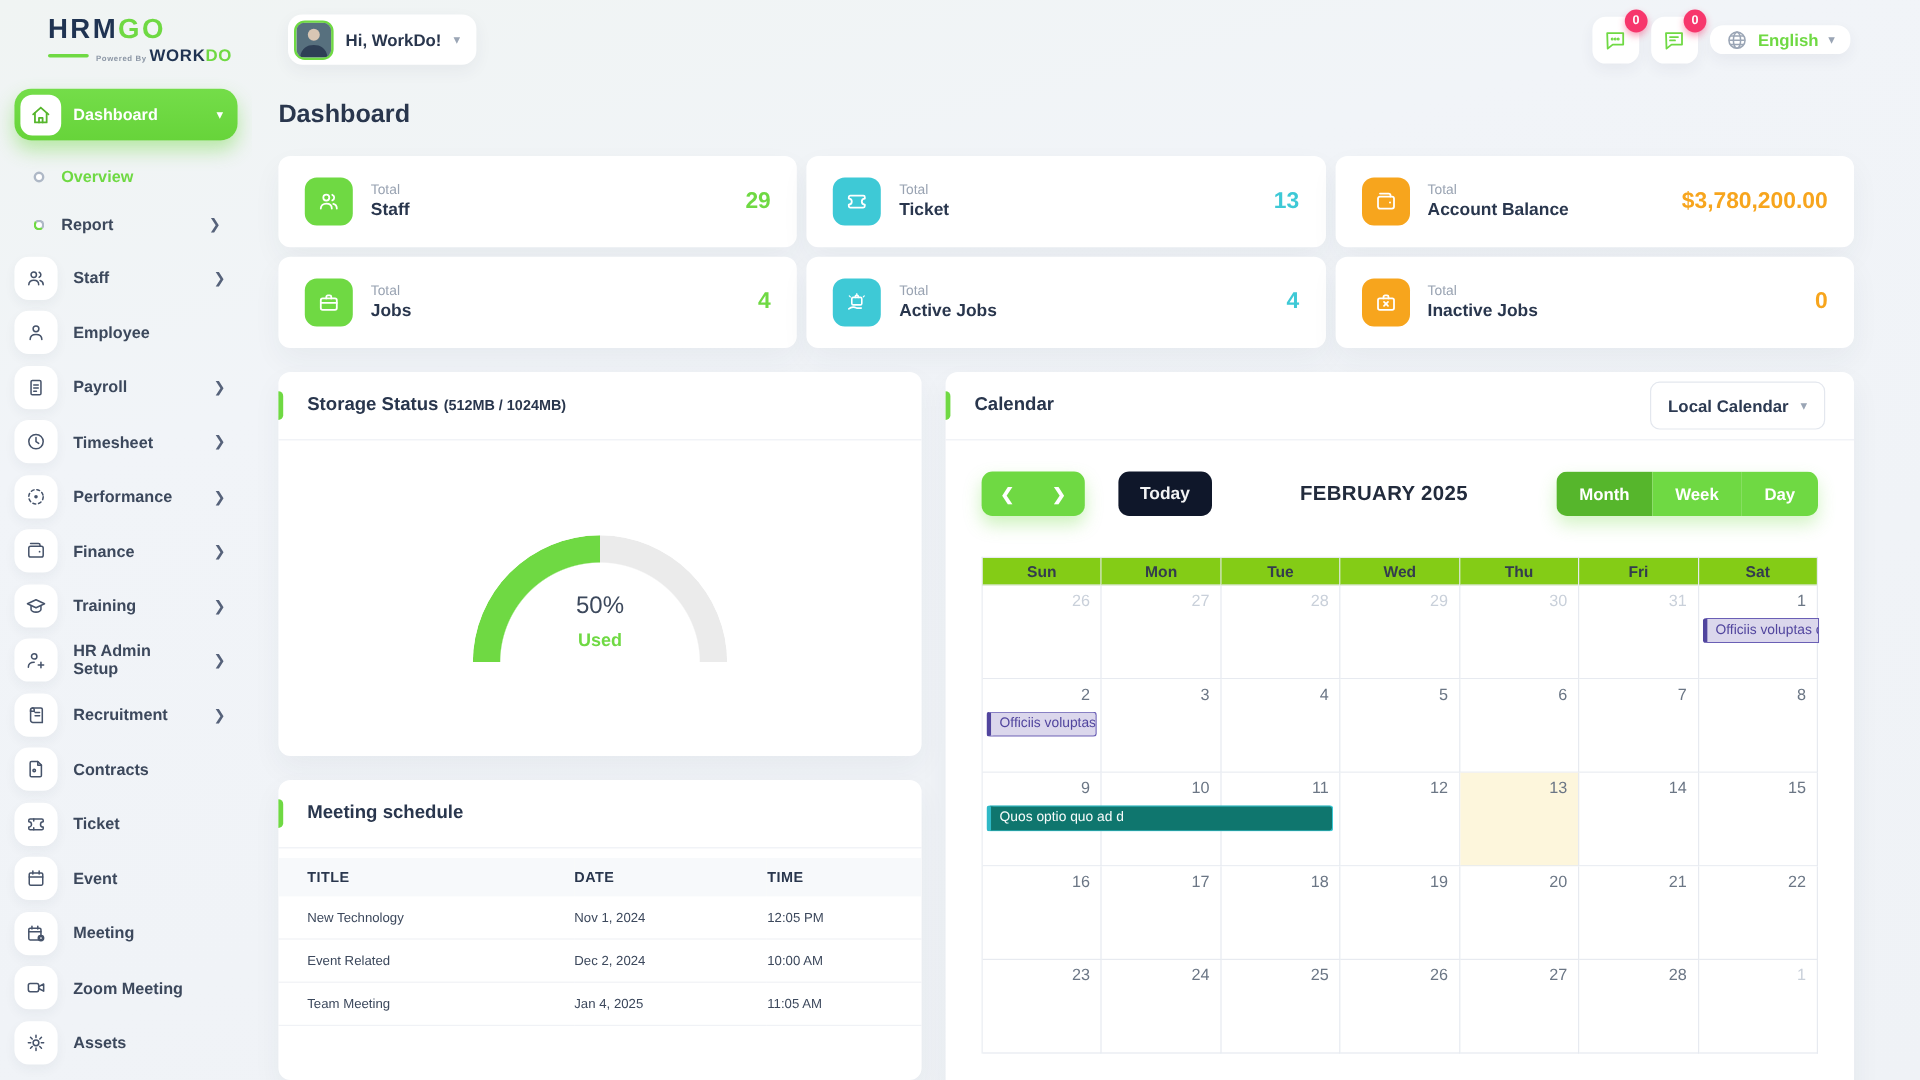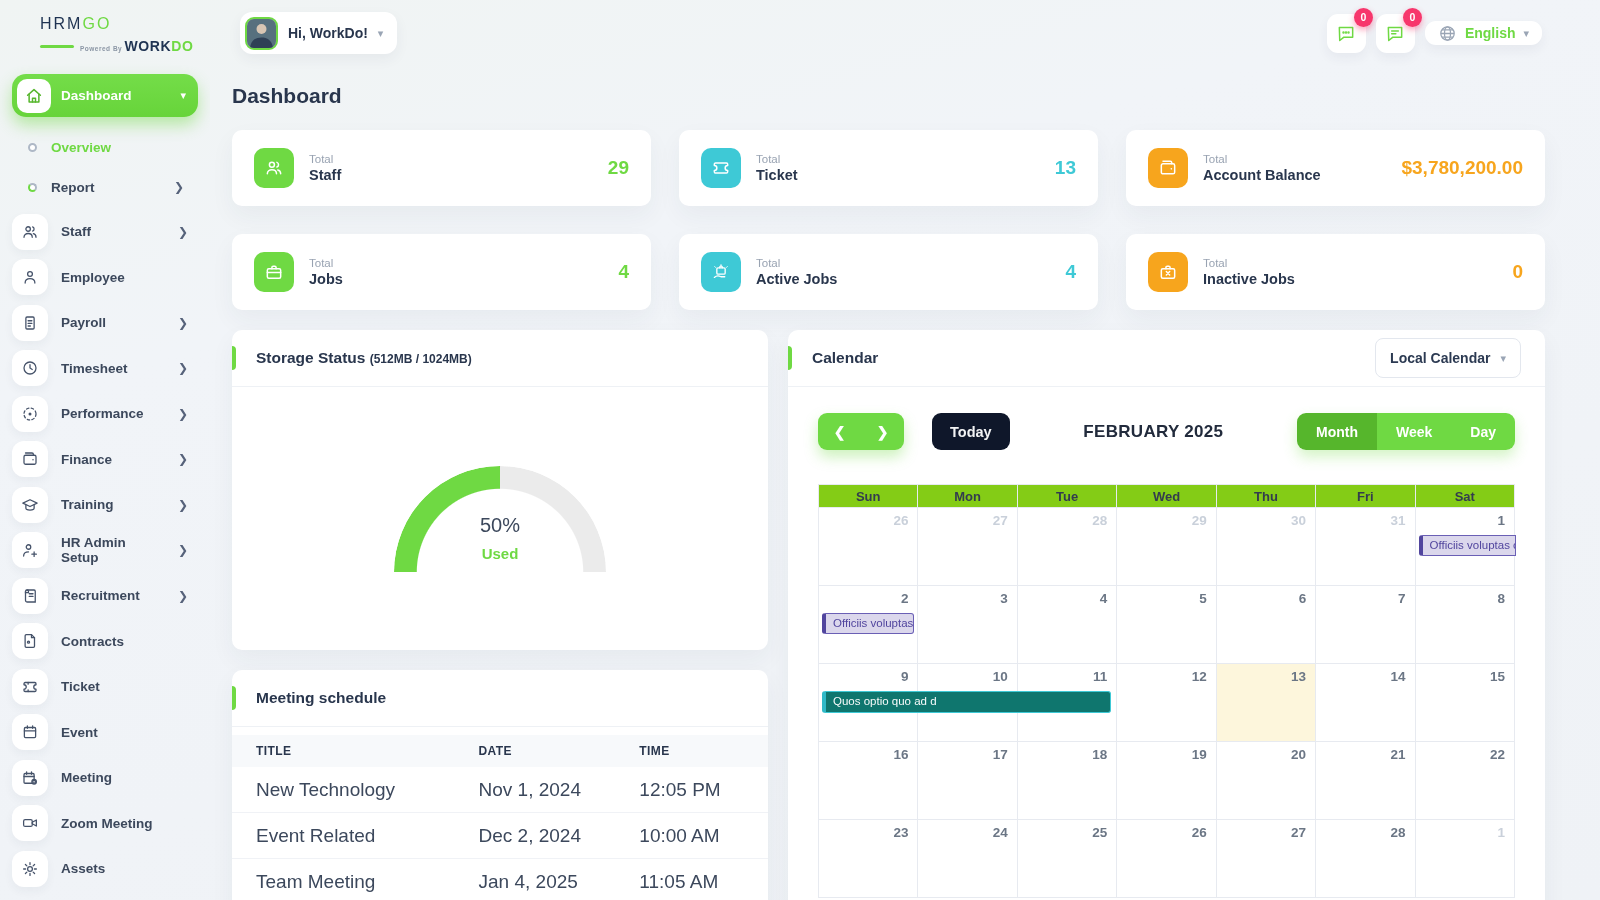--- a/index.html
+++ b/index.html
@@ -8,21 +8,21 @@
     font-family:"Liberation Sans", sans-serif;
     background:linear-gradient(165deg,#f0f4f3 0%,#f1f4f8 30%,#eff2f6 100%);
     color:#29364d;
     display:flex; flex-direction:column;
   }
   svg { display:block; }
 
   
   .hdr { height:58px; display:flex; align-items:center; padding-top:8px; flex:none; }
   .logo-wrap { width:210px; padding-left:40px; flex:none; }
-  .logo-line1 { font-size:16px; font-weight:400; letter-spacing:2px; line-height:24px; }
+  .logo-line1 { font-size:23px; font-weight:700; letter-spacing:2px; line-height:24px; }
   .logo-hrm { color:#1f3352; }
   .logo-go { color:#6fd943; }
   .logo-line2 { display:flex; align-items:center; gap:6px; margin-top:2px; }
   .logo-bar { width:34px; height:3px; background:#6fd943; border-radius:2px; }
   .powered { font-size:6.5px; letter-spacing:.5px; color:#8b96a5; font-weight:700; }
   .powered b { font-size:14px; color:#1f3352; letter-spacing:.6px; }
   .powered .wd-green { color:#6fd943; }
 
   .user-pill { margin-left:30px; height:42px; background:#fff; border-radius:12px;
     display:flex; align-items:center; gap:10px; padding:0 14px 0 5px;
@@ -67,21 +67,21 @@
 
   .sb-item { height:45.5px; display:flex; align-items:center; gap:13px; cursor:pointer; }
   .sb-item .tile { width:36px; height:36px; background:#fff; border-radius:12px; flex:none;
     display:flex; align-items:center; justify-content:center; color:#46536a;
     box-shadow:0 4px 10px rgba(44,58,82,.05); }
   .sb-item .lbl { font-size:13.5px; font-weight:600; color:#3c485c; flex:1; }
 
   
   .page-title { font-size:21px; font-weight:700; color:#29364d; margin:16px 0 22px; }
 
-  .stats { display:grid; grid-template-columns:repeat(3,1fr); gap:28px; margin-bottom:20px; }
+  .stats { display:grid; grid-template-columns:repeat(3,1fr); gap:8px; margin-bottom:20px; }
   .stat { height:76px; background:#fff; border-radius:10px; display:flex; align-items:center;
     gap:15px; padding:0 22px; box-shadow:0 10px 24px rgba(44,58,82,.05); }
   .stat .tile { width:40px; height:40px; border-radius:10px; color:#fff; flex:none;
     display:flex; align-items:center; justify-content:center; }
   .stat .lbl-top { font-size:11.5px; color:#99a3b2; margin-bottom:2px; }
   .stat .lbl { font-size:14.5px; font-weight:700; color:#29364d; }
   .stat .val { margin-left:auto; font-size:19px; font-weight:700; }
 
   .bottom { display:flex; gap:20px; align-items:flex-start; }
   .col-left { width:536px; flex:none; display:flex; flex-direction:column; gap:20px; }
@@ -101,21 +101,21 @@
     -webkit-mask:radial-gradient(closest-side, transparent 78%, #000 79%);
     mask:radial-gradient(closest-side, transparent 78%, #000 79%); }
   .gauge-pct { position:absolute; width:100%; text-align:center; top:48px; font-size:20px; color:#3c485c; }
   .gauge-used { position:absolute; width:100%; text-align:center; top:79px; font-size:15px; font-weight:700; color:#6fd943; }
 
   
   .meeting-card { min-height:250px; }
   .mt { width:100%; border-collapse:collapse; margin-top:8px; }
   .mt th { background:#f7f9fb; font-size:12px; font-weight:700; letter-spacing:.4px; color:#29364d;
     text-align:left; padding:9px 0; }
-  .mt td { font-size:19px; color:#3c485c; padding:11.5px 0; border-bottom:1px solid #f0f2f6; }
+  .mt td { font-size:11px; color:#3c485c; padding:11.5px 0; border-bottom:1px solid #f0f2f6; }
   .mt th:first-child, .mt td:first-child { padding-left:24px; width:46%; }
   .mt th:nth-child(2), .mt td:nth-child(2) { width:30%; }
 
   
   .calendar-card { flex:1; height:600px; }
   .cal-select { margin-left:auto; height:40px; border:1px solid #e3e7ee; border-radius:8px;
     display:flex; align-items:center; gap:10px; padding:0 14px; cursor:pointer; background:#fff; }
   .cal-select .lbl { font-size:14px; font-weight:600; color:#2c3a52; }
   .cal-toolbar { margin:26px 30px 0; display:flex; align-items:center; }
   .nav-group { background:#6fd943; border-radius:9px; height:37px; display:flex;
@@ -131,21 +131,21 @@
   .view-btn { border:none; background:#6fd943; color:#fff; padding:0 19px; font-size:14px;
     font-weight:600; font-family:inherit; cursor:pointer;text-align:center; }
   .view-btn.active { background:#56b62c; }
 
   .cal-grid { margin:34px 30px 0; border-left:1px solid #e7eaf0; border-top:1px solid #e7eaf0; }
   .dow-row { display:grid; grid-template-columns:repeat(7,1fr); }
   .dow { border-right:1px solid #e7eaf0; border-bottom:1px solid #e7eaf0; background:#84cc16;
     text-align:center; font-size:13px; font-weight:700; color:#333c4e; padding:4px 0 3px; }
   .week { display:grid; grid-template-columns:repeat(7,1fr); height:78px; position:relative; background:#fff; }
   .day { border-right:1px solid #e7eaf0; border-bottom:1px solid #e7eaf0; text-align:right;
-    padding:5px 9px; font-size:13.5px; color:#6b7685; cursor:pointer;font-weight:bold; }
+    padding:5px 9px; font-size:13.5px; color:#6b7685; cursor:pointer; }
   .day.other { color:#c9d0da; }
   .day.today { background:#fdf6dc; }
 
   .evt { position:absolute; top:27px; height:21px; font-size:11.5px; line-height:19px;
     padding:0 7px; overflow:hidden; white-space:nowrap; border-radius:3px; cursor:pointer; }
   .evt-purple { background:#dbd7ec; border:1px solid #6a5fb5; border-left:4px solid #51459e; color:#51459e; }
   .evt-cyan { background:#0f766e; border:1px solid #3ec9d6; border-left:4px solid #2fb9c7; color:rgba(255,255,255,.97); }
   .evt-1 { left:calc(6*100%/7 + 3px); right:-1px; border-top-right-radius:0; border-bottom-right-radius:0; }
   .evt-2 { left:3px; width:calc(100%/7 - 7px); }
   .evt-3 { left:3px; width:calc(3*100%/7 - 9px); height:22px; }

